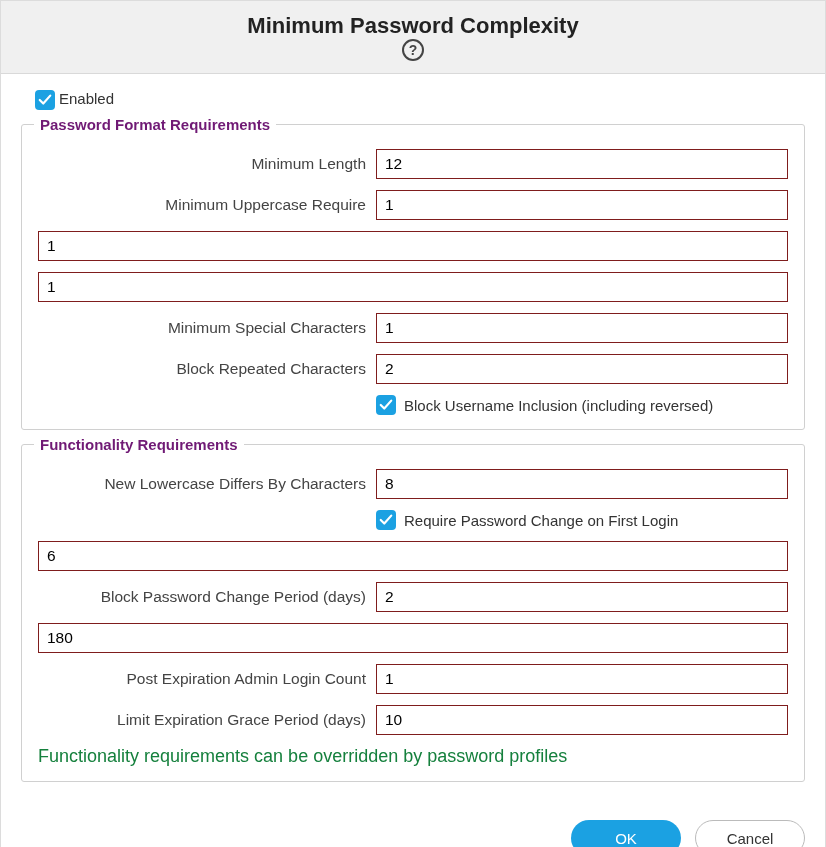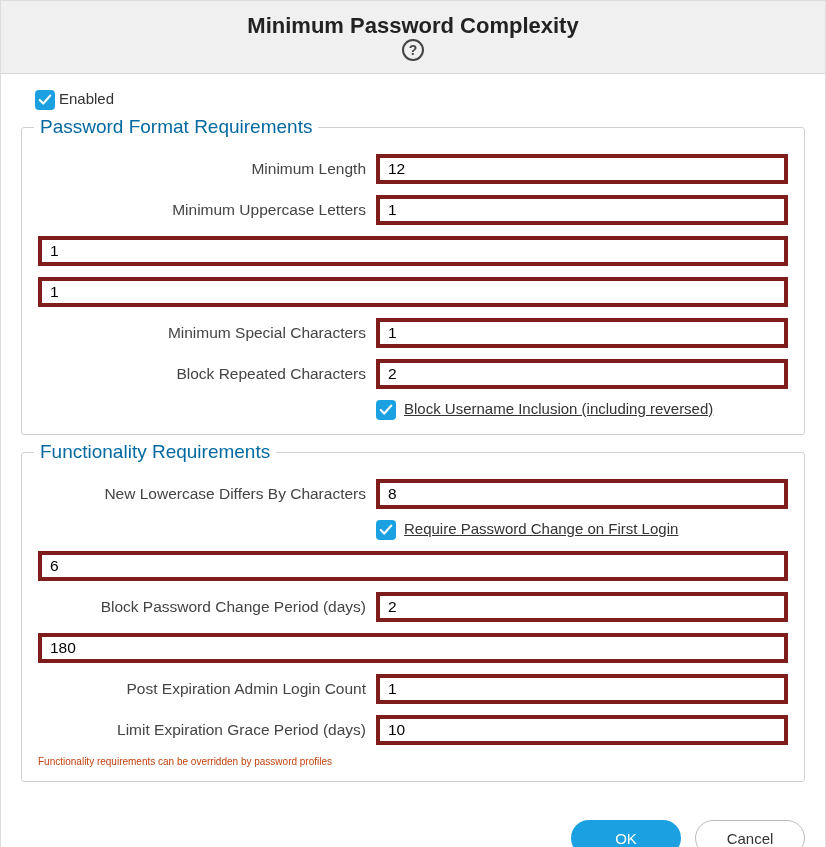--- a/index.html
+++ b/index.html
@@ -40,52 +40,52 @@
     cursor: pointer;
   }
   .checkbox svg { width: 14px; height: 14px; }
   fieldset {
     border: 1px solid #d0d0d0;
     border-radius: 3px;
     margin-top: 6px;
     padding: 16px 16px 14px 16px;
   }
   legend {
-    color: #0369a1;
-    font-weight: 400;
-    font-size: 19px;
+    color: #701a75;
+    font-weight: 700;
+    font-size: 15px;
     padding: 0 6px;
     margin-left: -4px;
   }
   .row {
     display: flex;
     align-items: center;
     margin-bottom: 11px;
   }
   .row:last-child { margin-bottom: 0; }
   .label {
     width: 338px;
     text-align: right;
     padding-right: 10px;
     color: #444;
     font-size: 15.5px;
   }
   .input {
     flex: 1;
-    border: 4px solid #7f1d1d;
+    border: 1px solid #7f1d1d;
     padding: 5px 8px;
     font-size: 15.5px;
     height: 30px;
   }
   .check-row .checkbox-holder {
-    display: flex; gap: 8px; text-decoration: underline;
+    display: flex; align-items: center; gap: 8px;
   }
   .note {
-    color: #c2410c;
-    font-size: 10px;
+    color: #15803d;
+    font-size: 18px;
     margin-top: 10px;
   }
   .footer {
     display: flex;
     justify-content: flex-end;
     gap: 14px;
     padding: 18px 20px 20px 20px;
   }
   .btn {
     min-width: 110px;
@@ -121,21 +121,21 @@
     </div>
 
     <fieldset>
       <legend>Password Format Requirements</legend>
 
       <div class="row">
         <div class="label">Minimum Length</div>
         <input class="input" value="12" style="">
       </div>
       <div class="row">
-        <div class="label">Minimum Uppercase Letters</div>
+        <div class="label">Minimum Uppercase Require</div>
         <input class="input" value="1" style="">
       </div>
       <div class="row">
         <input class="input" value="1" style="">
       </div>
       <div class="row">
         <input class="input" value="1" style="">
       </div>
       <div class="row">
         <div class="label">Minimum Special Characters</div>

